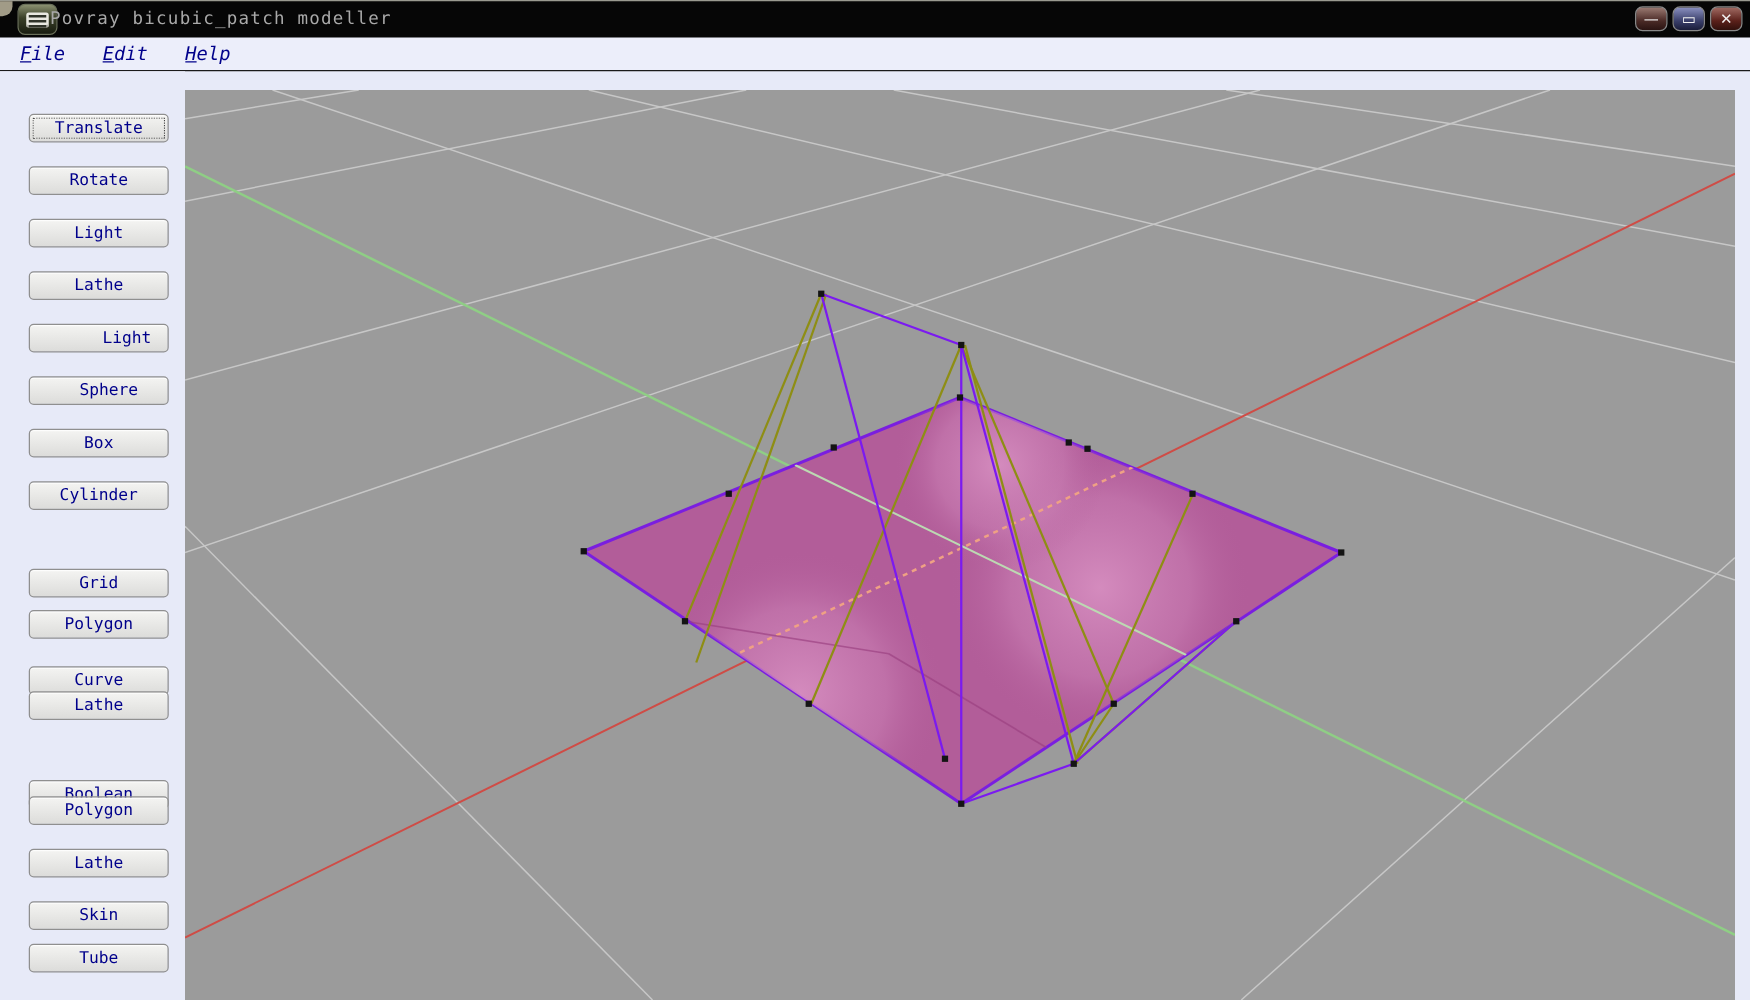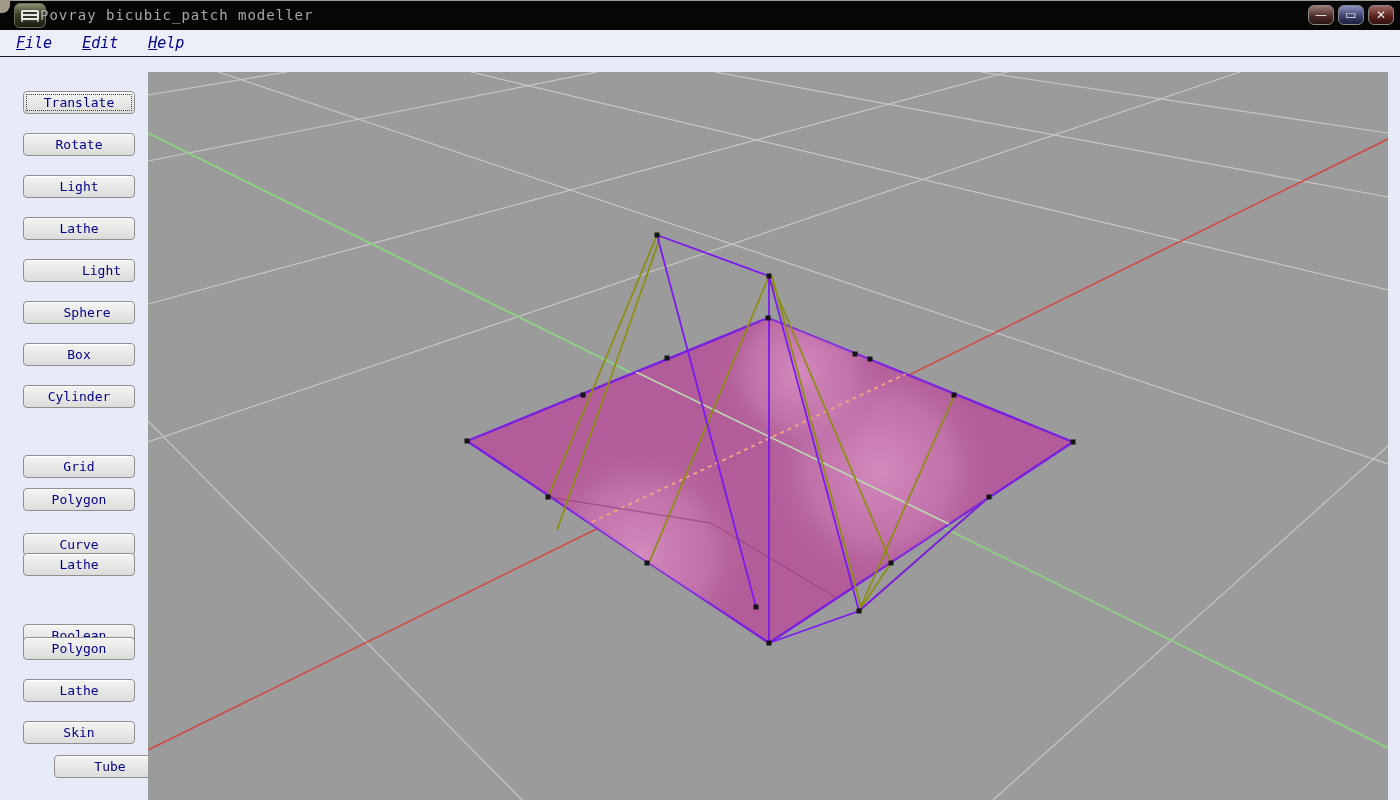--- a/index.html
+++ b/index.html
@@ -87,21 +87,21 @@
     <div class="side-btn" style="top: 286px;">Box</div>
     <div class="side-btn" style="top: 328px;">Cylinder</div>
     <div class="side-btn" style="top: 370px; margin-top: 28px;">Grid</div>
     <div class="side-btn" style="top: 431px;">Polygon</div>
     <div class="side-btn" style="top: 476px;">Curve</div>
     <div class="side-btn" style="top: 496px;">Lathe</div>
     <div class="side-btn" style="top: 538px; margin-top: 29px;">Boolean</div>
     <div class="side-btn" style="top: 580px;">Polygon</div>
     <div class="side-btn" style="top: 622px;">Lathe</div>
     <div class="side-btn" style="top: 664px;">Skin</div>
-    <div class="side-btn" style="top: 698px; margin-left: 31px;">Tube</div>
+    <div class="side-btn" style="top: 698px;">Tube</div>
   </div>
 
 <div class="viewport">
   <svg id="scene" width="1240" height="728" viewBox="0 0 1240 728">
     <defs>
       <radialGradient id="hl">
         <stop offset="0%" stop-color="#da93c4" stop-opacity="0.85"></stop>
         <stop offset="60%" stop-color="#d088bb" stop-opacity="0.45"></stop>
         <stop offset="100%" stop-color="#b25d99" stop-opacity="0"></stop>
       </radialGradient>

